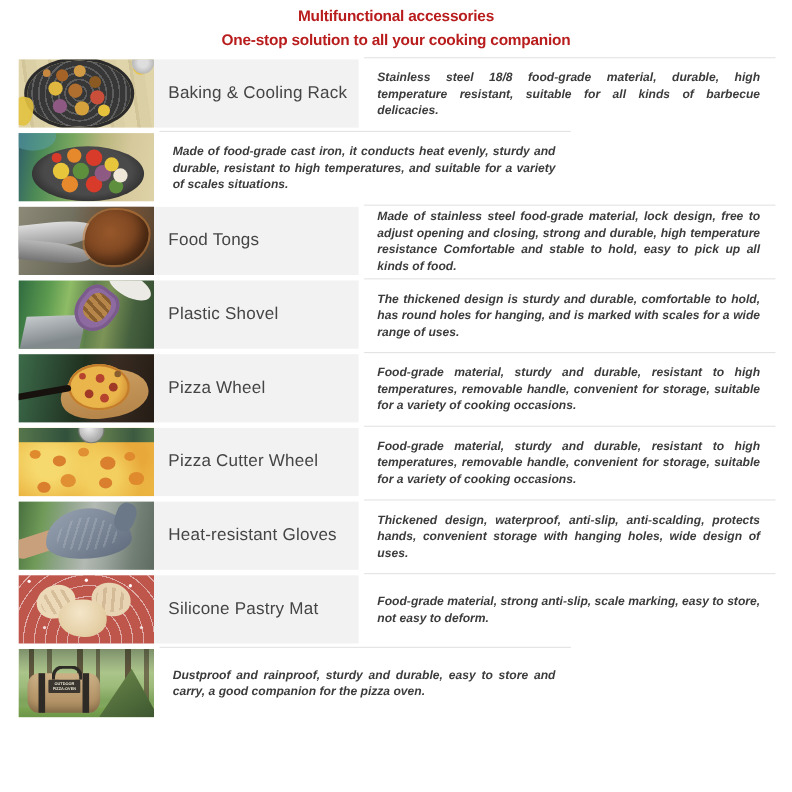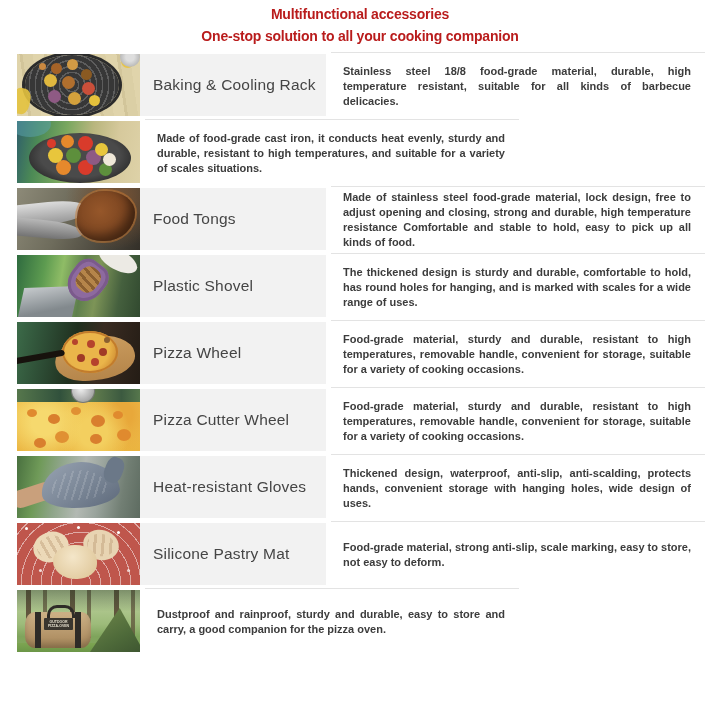--- a/index.html
+++ b/index.html
@@ -16,21 +16,21 @@
   .row{display:flex;height:67px;}
   .img{width:123px;height:62px;margin-top:2px;flex:none;position:relative;
        overflow:hidden;background:#cfcfcf;}
   .img i{position:absolute;font-style:normal;display:block;}
   .name-cell{width:186px;height:62px;margin-top:2px;flex:none;background:#f2f2f2;
              display:flex;align-items:center;padding-left:13px;box-sizing:border-box;
              font-size:15.5px;color:#454545;line-height:20px;letter-spacing:.2px;}
   .desc-cell{width:374px;flex:none;margin-left:5px;border-top:1px solid #e3e3e3;
              display:flex;align-items:center;box-sizing:border-box;background:#fff;}
   .desc{margin:0;padding:0 14px 0 12px;font-size:11px;font-weight:700;color:#3c3c3c;
-        line-height:15px;text-align:justify;}
+        line-height:15px;text-align:justify;font-style:italic;}
   .img-label{color:transparent;}
 
   
   .img-1{background:
      radial-gradient(circle at 90% 12%, #e8c54a 0 6px, rgba(232,197,74,0) 7px),
      repeating-linear-gradient(82deg,#e0d4ab 0 11px,#d2c59a 11px 14px,#dbcfa5 14px 24px);}
   .img-1::before{content:'';position:absolute;left:8px;top:1px;width:94px;height:60px;
      border-radius:50%;box-shadow:0 0 0 3px #2b2b2b;
      background:repeating-radial-gradient(circle at 50% 50%,#5d5d5d 0 1.5px,#373737 1.5px 6px);}
   .img-1 .s1{left:22px;top:9px;width:7px;height:7px;border-radius:50%;background:#c98840;

